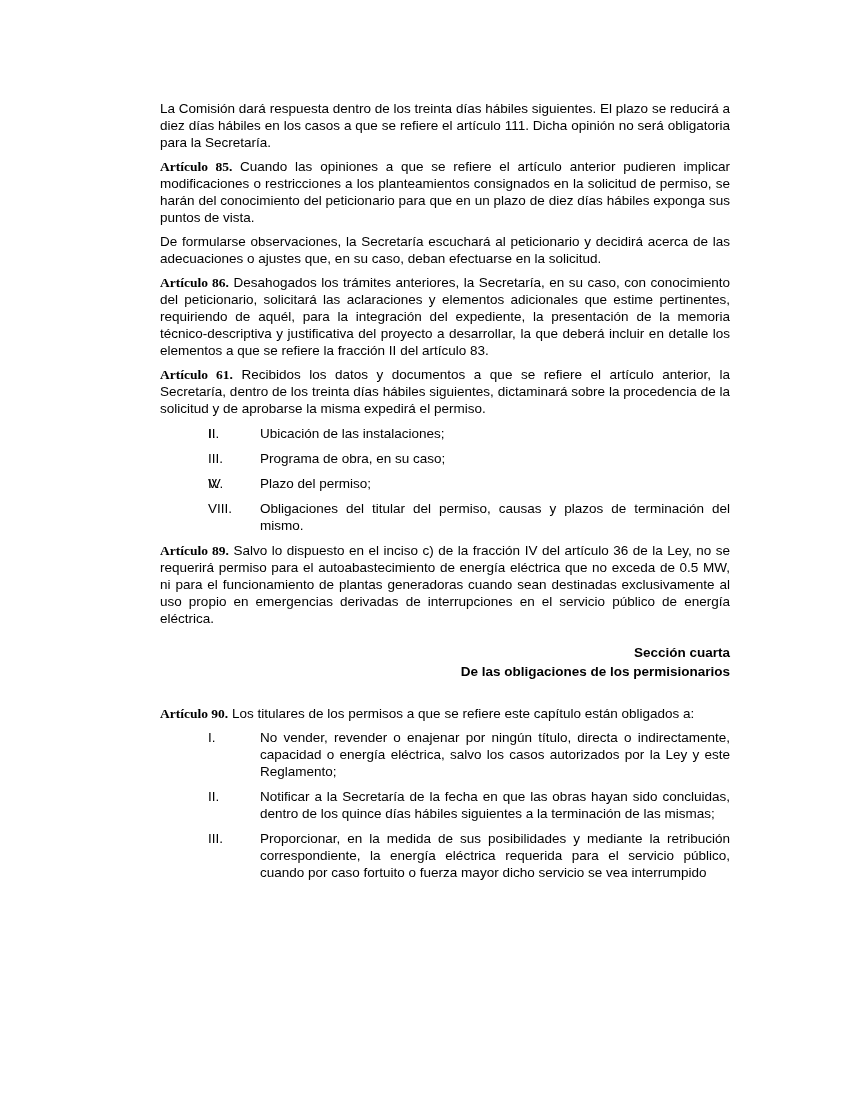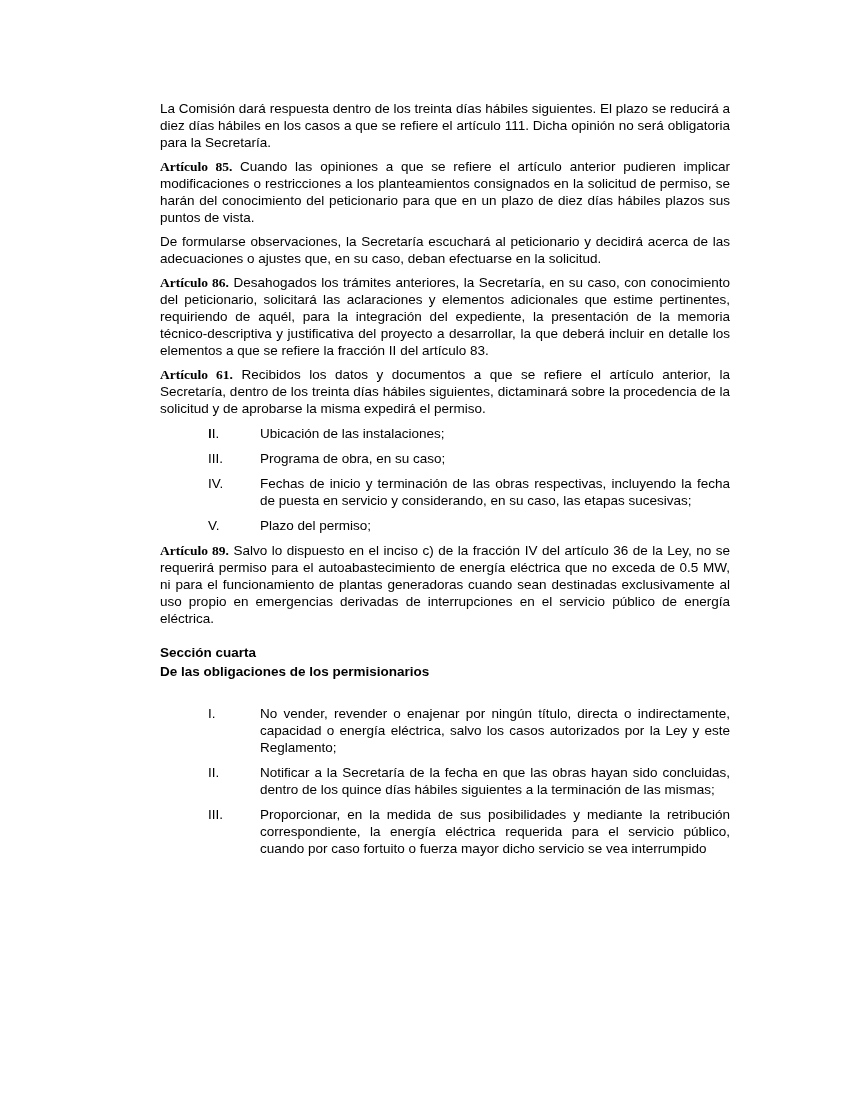--- a/index.html
+++ b/index.html
@@ -47,46 +47,48 @@
     margin: 0 0 8px 0;
     text-align: justify;
   }
   .numeral {
     position: absolute;
     left: 48px;
     top: 0;
   }
   .heading {
     font-weight: bold;
-    text-align: left;
+    text-align: right;
     line-height: 19px;
     margin: 16px 0 24px 0;
   }
 </style>
 </head>
 <body style="background: rgb(255, 255, 255); color: rgb(0, 0, 0);">
 
 <div class="page">
   <div class="doc" id="doc-root">
       <p class="para"><span class="ptext">La Comisión dará respuesta dentro de los treinta días hábiles siguientes. El plazo se reducirá a diez días hábiles en los casos a que se refiere el artículo 111. Dicha opinión no será obligatoria para la Secretaría.</span></p>
-      <p class="para"><span class="lead">Artículo 85.</span> <span class="ptext">Cuando las opiniones a que se refiere el artículo anterior pudieren implicar modificaciones o restricciones a los planteamientos consignados en la solicitud de permiso, se harán del conocimiento del peticionario para que en un plazo de diez días hábiles plazos sus puntos de vista.</span></p>
+      <p class="para"><span class="lead">Artículo 85.</span> <span class="ptext">Cuando las opiniones a que se refiere el artículo anterior pudieren implicar modificaciones o restricciones a los planteamientos consignados en la solicitud de permiso, se harán del conocimiento del peticionario para que en un plazo de diez días hábiles exponga sus puntos de vista.</span></p>
       <p class="para"><span class="ptext">De formularse observaciones, la Secretaría escuchará al peticionario y decidirá acerca de las adecuaciones o ajustes que, en su caso, deban efectuarse en la solicitud.</span></p>
       <p class="para"><span class="lead">Artículo 86.</span> <span class="ptext">Desahogados los trámites anteriores, la Secretaría, en su caso, con conocimiento del peticionario, solicitará las aclaraciones y elementos adicionales que estime pertinentes, requiriendo de aquél, para la integración del expediente, la presentación de la memoria técnico-descriptiva y justificativa del proyecto a desarrollar, la que deberá incluir en detalle los elementos a que se refiere la fracción II del artículo 83.</span></p>
       <p class="para"><span class="lead">Artículo 61.</span> <span class="ptext">Recibidos los datos y documentos a que se refiere el artículo anterior, la Secretaría, dentro de los treinta días hábiles siguientes, dictaminará sobre la procedencia de la solicitud y de aprobarse la misma expedirá el permiso.</span></p>
       <div class="rlist">
         <div class="list-item"><span class="numeral">I.</span></div>
         <div class="list-item"><span class="numeral">II.</span><span class="item-text">Ubicación de las instalaciones;</span></div>
         <div class="list-item"><span class="numeral">III.</span><span class="item-text">Programa de obra, en su caso;</span></div>
-        <div class="list-item"><span class="numeral">IV.</span><span class="item-text">Fechas de inicio y terminación de las obras respectivas, incluyendo la fecha de puesta en servicio y considerando, en su caso, las etapas sucesivas;</span></div>
+        <div class="list-item"><span class="numeral">IV.</span></div>
         <div class="list-item"><span class="numeral">V.</span><span class="item-text">Plazo del permiso;</span></div>
+        <div class="list-item"><span class="numeral">VIII.</span><span class="item-text">Obligaciones del titular del permiso, causas y plazos de terminación del mismo.</span></div>
       </div>
       <p class="para"><span class="lead">Artículo 89.</span> <span class="ptext">Salvo lo dispuesto en el inciso c) de la fracción IV del artículo 36 de la Ley, no se requerirá permiso para el autoabastecimiento de energía eléctrica que no exceda de 0.5 MW, ni para el funcionamiento de plantas generadoras cuando sean destinadas exclusivamente al uso propio en emergencias derivadas de interrupciones en el servicio público de energía eléctrica.</span></p>
       <div class="heading">
         <div class="heading-line">Sección cuarta</div>
         <div class="heading-line">De las obligaciones de los permisionarios</div>
       </div>
+      <p class="para"><span class="lead">Artículo 90.</span> <span class="ptext">Los titulares de los permisos a que se refiere este capítulo están obligados a:</span></p>
       <div class="rlist">
         <div class="list-item"><span class="numeral">I.</span><span class="item-text">No vender, revender o enajenar por ningún título, directa o indirectamente, capacidad o energía eléctrica, salvo los casos autorizados por la Ley y este Reglamento;</span></div>
         <div class="list-item"><span class="numeral">II.</span><span class="item-text">Notificar a la Secretaría de la fecha en que las obras hayan sido concluidas, dentro de los quince días hábiles siguientes a la terminación de las mismas;</span></div>
         <div class="list-item"><span class="numeral">III.</span><span class="item-text">Proporcionar, en la medida de sus posibilidades y mediante la retribución correspondiente, la energía eléctrica requerida para el servicio público, cuando por caso fortuito o fuerza mayor dicho servicio se vea interrumpido</span></div>
       </div>
     </div>
 </div>
 
 </body></html>

